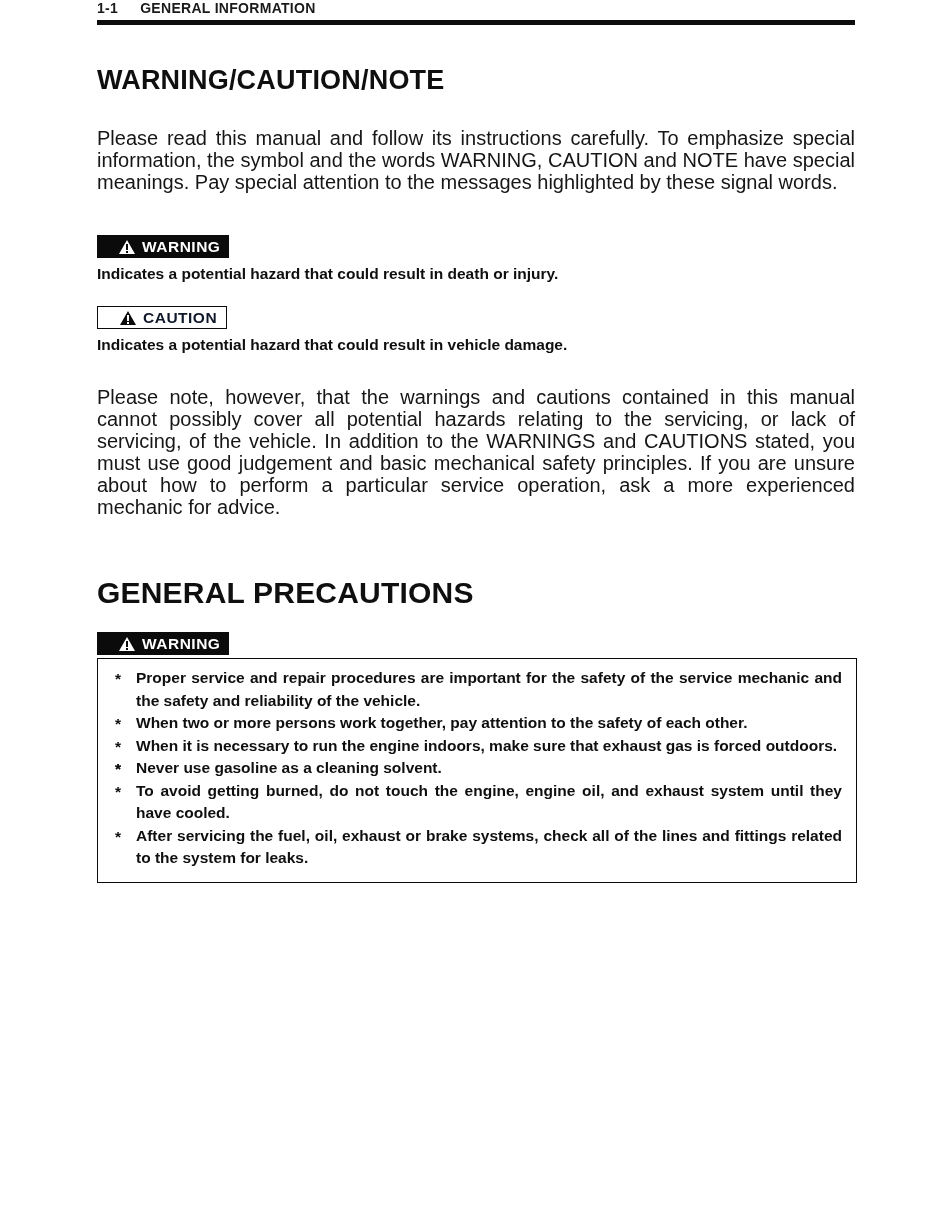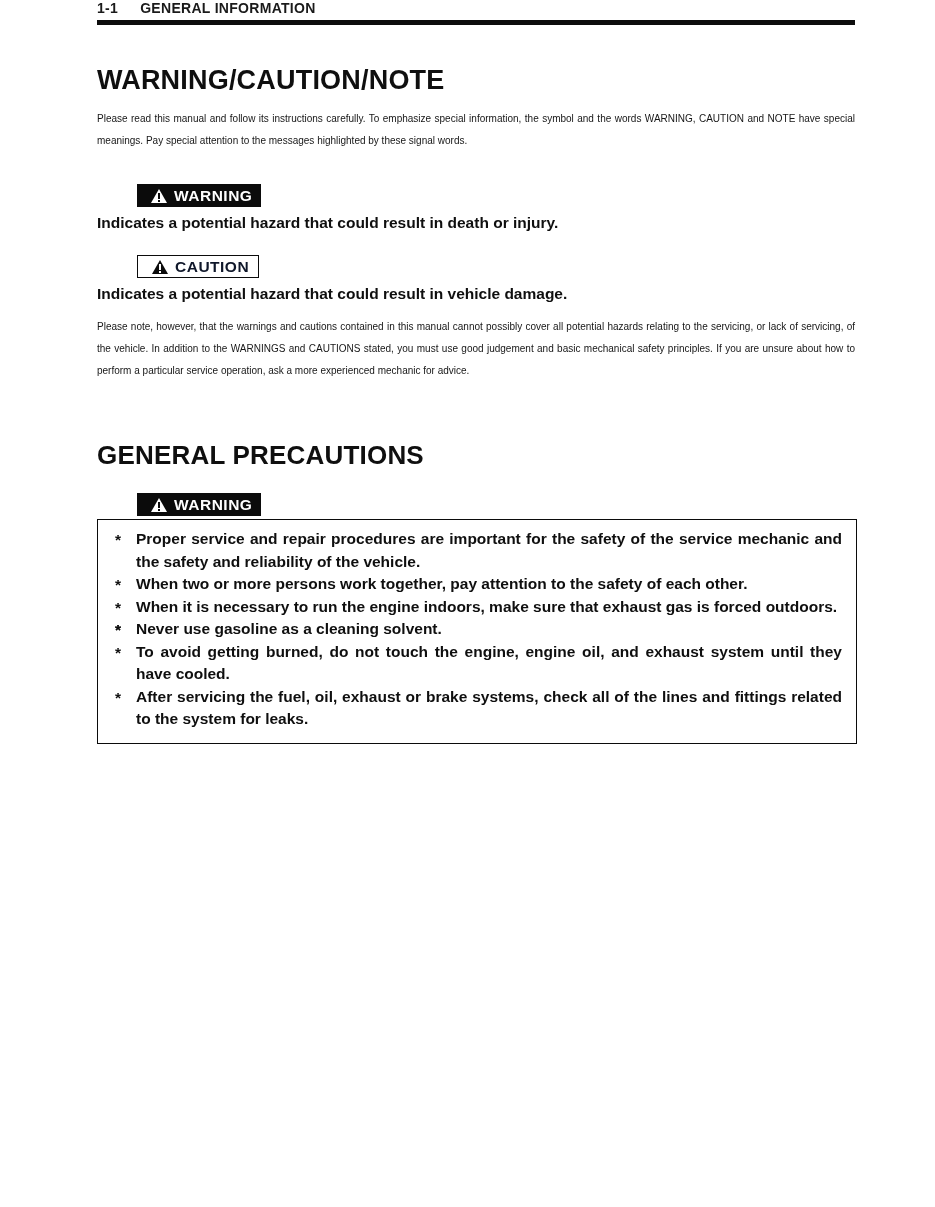--- a/index.html
+++ b/index.html
@@ -41,29 +41,29 @@
   
   .h1 {
     margin-top: 40px;
     font-size: 27px;
     font-weight: bold;
     letter-spacing: 0.2px;
     color: #0f0f0f;
   }
   .h2 {
     margin-top: 58px;
-    font-size: 26px;
+    font-size: 30px;
     font-weight: bold;
     letter-spacing: 0.2px;
     color: #0f0f0f;
   }
   
   .para {
-    margin-top: 12px;
-    font-size: 10px;
+    margin-top: 31px;
+    font-size: 20px;
     line-height: 22px;
     text-align: justify;
     color: #161616;
   }
   .bold-line {
     margin-top: 5px;
     font-size: 15.5px;
     font-weight: bold;
     line-height: 21px;
     color: #0f0f0f;
@@ -75,27 +75,26 @@
     line-height: 23px;
     color: #161616;
   }
   .note-label { font-weight: normal; }
   
   .badge {
     display: inline-flex;
     align-items: center;
     gap: 7px;
     height: 23px;
-    padding: 0 9px 0 14px;
+    padding: 0 9px 0 22px;
     margin-top: 22px;
     font-size: 15.5px;
     font-weight: bold;
     letter-spacing: 0.5px;
     box-sizing: border-box;
-    margin-left: 40px;
   }
   .badge-warning {
     background: #0b0b0b;
     color: #ffffff;
   }
   .badge-caution {
     background: #ffffff;
     color: #0f172a;
     border: 1.6px solid #0b0b0b;
   }

